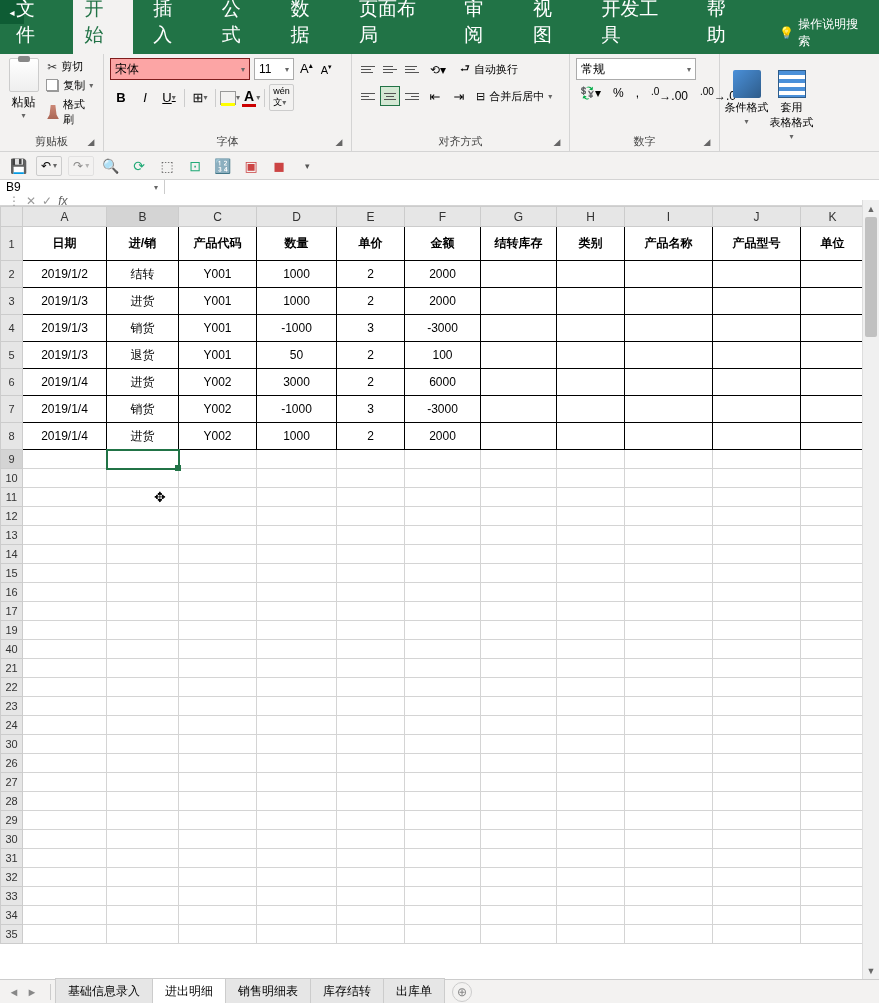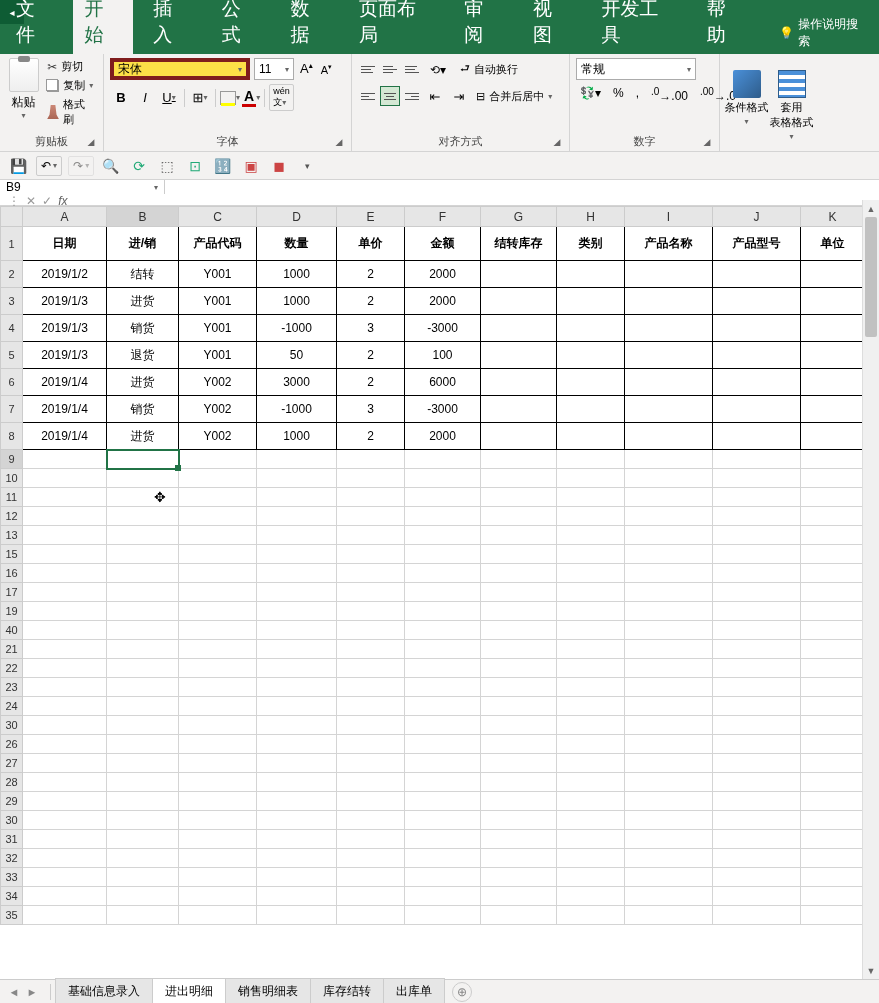--- a/index.html
+++ b/index.html
@@ -27,21 +27,21 @@
 .paste-icon::before { content: ""; position: absolute; top: -3px; left: 8px; width: 12px; height: 6px; background: #888; border-radius: 2px; }
 .clip-side { display: flex; flex-direction: column; gap: 2px; }
 .clip-item { display: flex; align-items: center; gap: 4px; cursor: pointer; font-size: 11px; padding: 1px 2px; }
 .scissors-icon { color: #333; font-size: 12px; }
 .copy-icon { width: 12px; height: 12px; background: #fff; border: 1px solid #999; position: relative; }
 .copy-icon::after { content:""; position:absolute; top:-2px; left:-2px; width:10px; height:10px; border:1px solid #999; background:#fff; }
 .brush-icon { width: 12px; height: 14px; background: linear-gradient(to bottom,#c87,#a65); clip-path: polygon(30% 0,70% 0,80% 70%,100% 100%,0 100%,20% 70%); }
 
 .font-group { width: 248px; }
 .font-row1 { display: flex; gap: 4px; align-items: center; }
-.font-name { width: 140px; height: 22px; border: 4px solid #7f1d1d; background: #fde047; padding: 0 4px; font-size: 12px; display: flex; align-items: center; justify-content: space-between; }
+.font-name { width: 140px; height: 22px; border: 1px solid #7f1d1d; background: #fca5a5; padding: 0 4px; font-size: 12px; display: flex; align-items: center; justify-content: space-between; }
 .font-size { width: 40px; height: 22px; border: 1px solid #ababab; background: #fff; padding: 0 4px; font-size: 12px; display: flex; align-items: center; justify-content: space-between; }
 .dd-arrow { font-size: 8px; color: #666; }
 .aa-btn { cursor: pointer; font-size: 13px; padding: 2px; }
 .font-row2 { display: flex; gap: 2px; align-items: center; margin-top: 4px; }
 .fmt-btn { width: 22px; height: 22px; display: flex; align-items: center; justify-content: center; cursor: pointer; font-size: 13px; }
 .fmt-btn.bold { font-weight: bold; }
 .fmt-btn.italic { font-style: italic; }
 .fmt-btn.underline { text-decoration: underline; }
 .sep { width: 1px; height: 18px; background: #ccc; margin: 0 2px; }
 .fill-btn { display: flex; align-items: center; cursor: pointer; }
@@ -507,20 +507,34 @@
           <td class="cell"></td>
           <td class="cell"></td>
           <td class="cell"></td>
           <td class="cell"></td>
           <td class="cell"></td>
           <td class="cell"></td>
           <td class="cell"></td>
           <td class="cell"></td>
         </tr>
         <tr class="">
+          <td class="row-header">14</td>
+          <td class="cell"></td>
+          <td class="cell"></td>
+          <td class="cell"></td>
+          <td class="cell"></td>
+          <td class="cell"></td>
+          <td class="cell"></td>
+          <td class="cell"></td>
+          <td class="cell"></td>
+          <td class="cell"></td>
+          <td class="cell"></td>
+          <td class="cell"></td>
+        </tr>
+        <tr class="">
           <td class="row-header">15</td>
           <td class="cell"></td>
           <td class="cell"></td>
           <td class="cell"></td>
           <td class="cell"></td>
           <td class="cell"></td>
           <td class="cell"></td>
           <td class="cell"></td>
           <td class="cell"></td>
           <td class="cell"></td>

